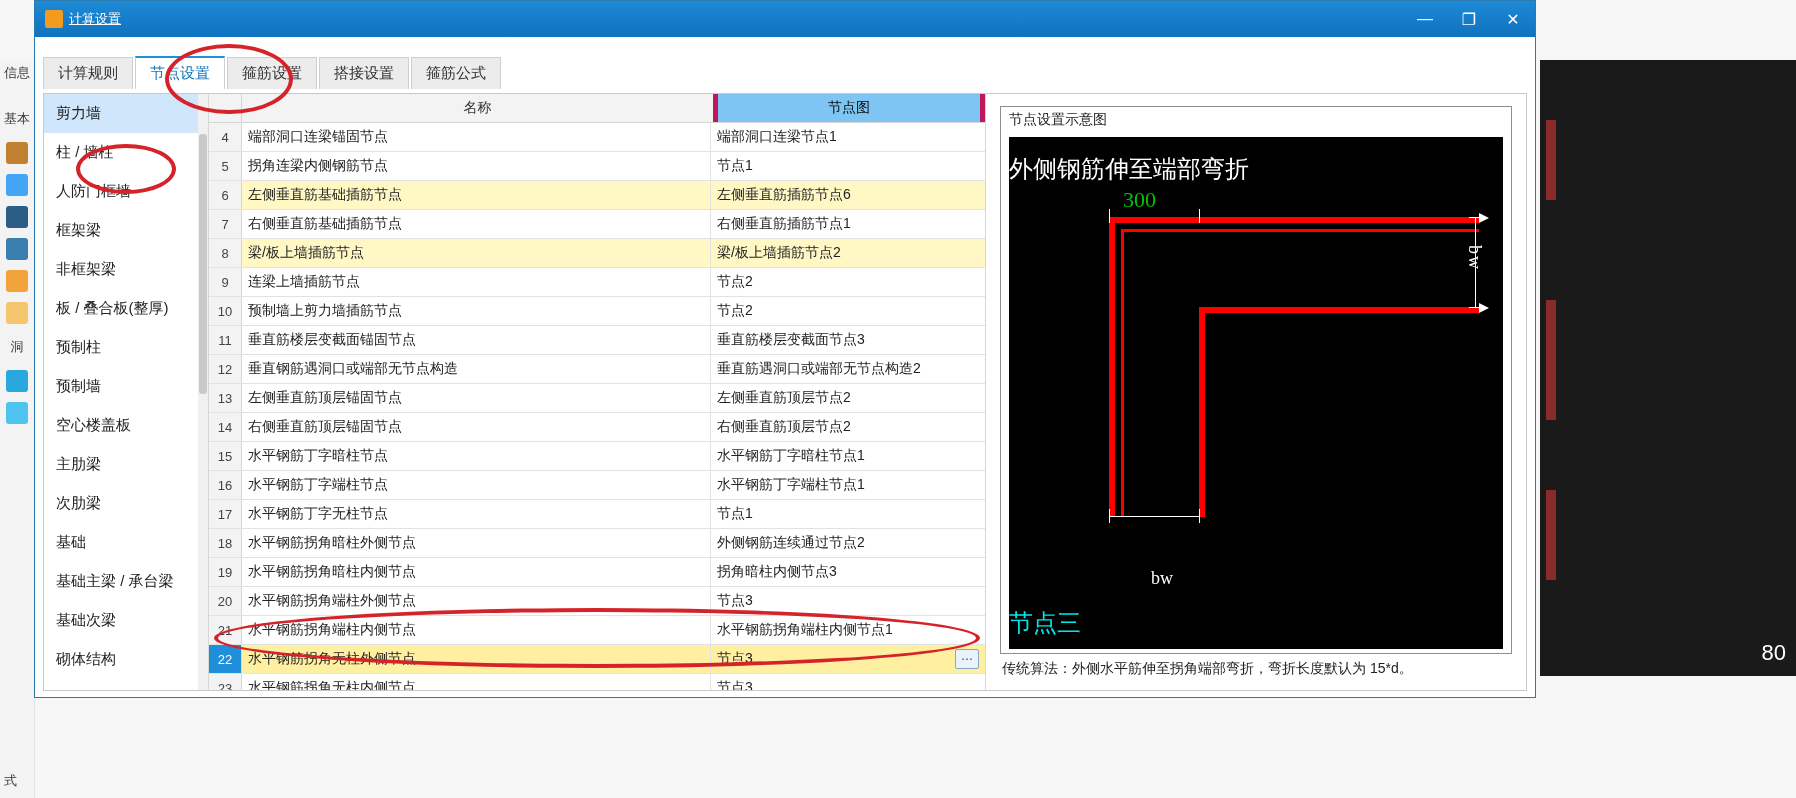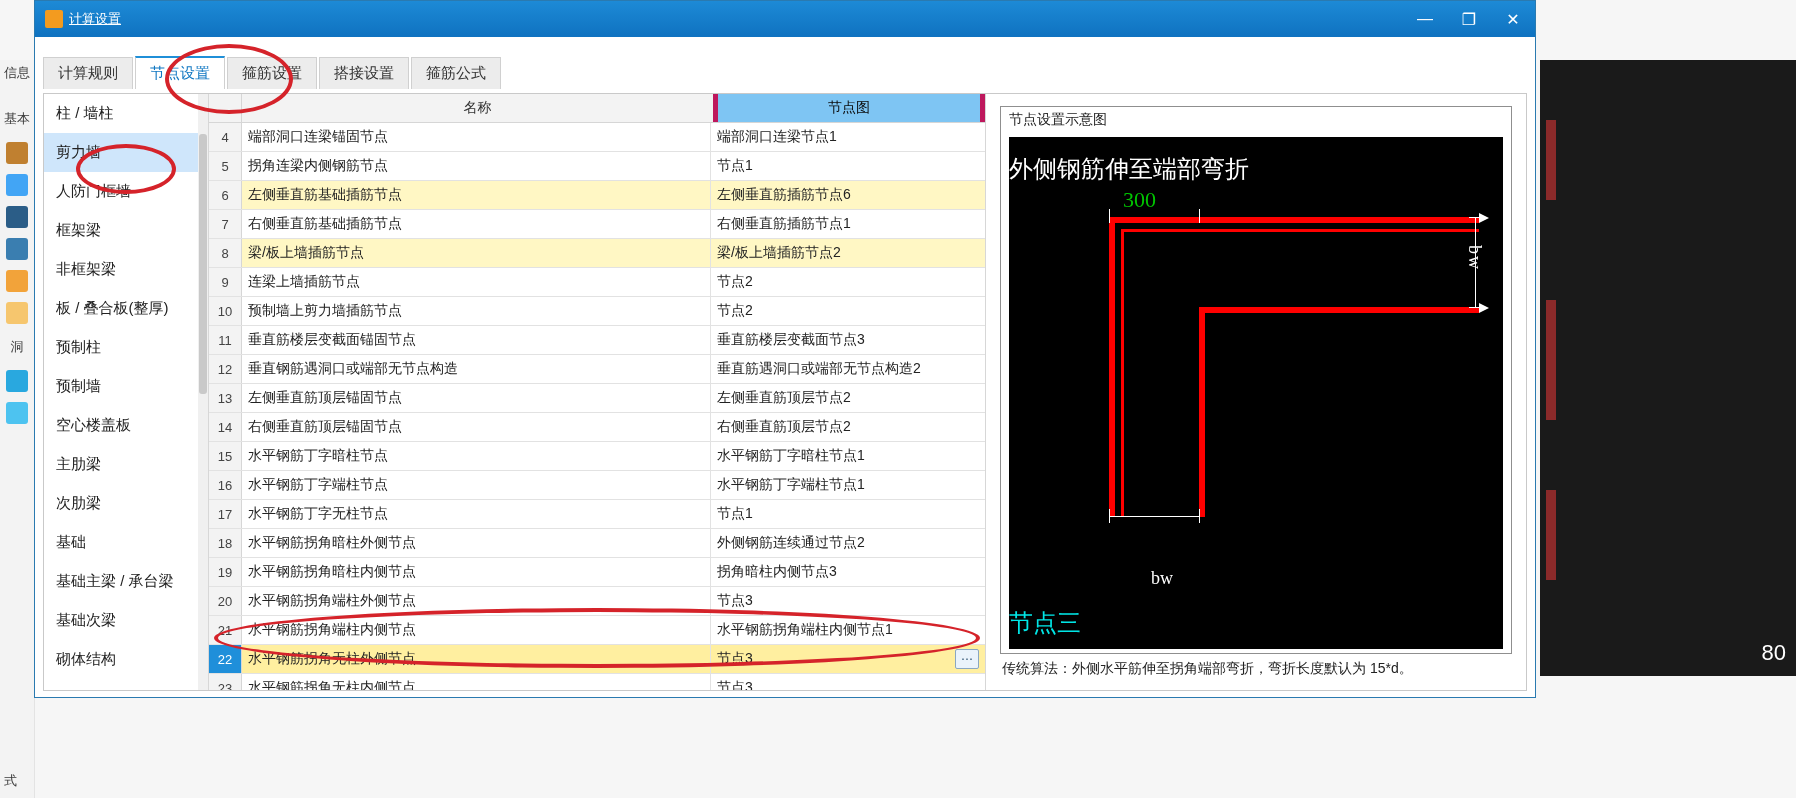--- a/index.html
+++ b/index.html
@@ -120,22 +120,22 @@
       <div class="tab active"><span>节点设置</span></div>
       <div class="tab"><span>箍筋设置</span></div>
       <div class="tab"><span>搭接设置</span></div>
       <div class="tab"><span>箍筋公式</span></div>
     </div>
 
     <div class="content">
 
       <div class="sidebar">
         <div id="sidebar-list">
+            <div class="sidebar-item selected">剪力墙</div>
             <div class="sidebar-item">柱 / 墙柱</div>
-            <div class="sidebar-item selected">剪力墙</div>
             <div class="sidebar-item">人防门框墙</div>
             <div class="sidebar-item">框架梁</div>
             <div class="sidebar-item">非框架梁</div>
             <div class="sidebar-item">板 / 叠合板(整厚)</div>
             <div class="sidebar-item">预制柱</div>
             <div class="sidebar-item">预制墙</div>
             <div class="sidebar-item">空心楼盖板</div>
             <div class="sidebar-item">主肋梁</div>
             <div class="sidebar-item">次肋梁</div>
             <div class="sidebar-item">基础</div>

